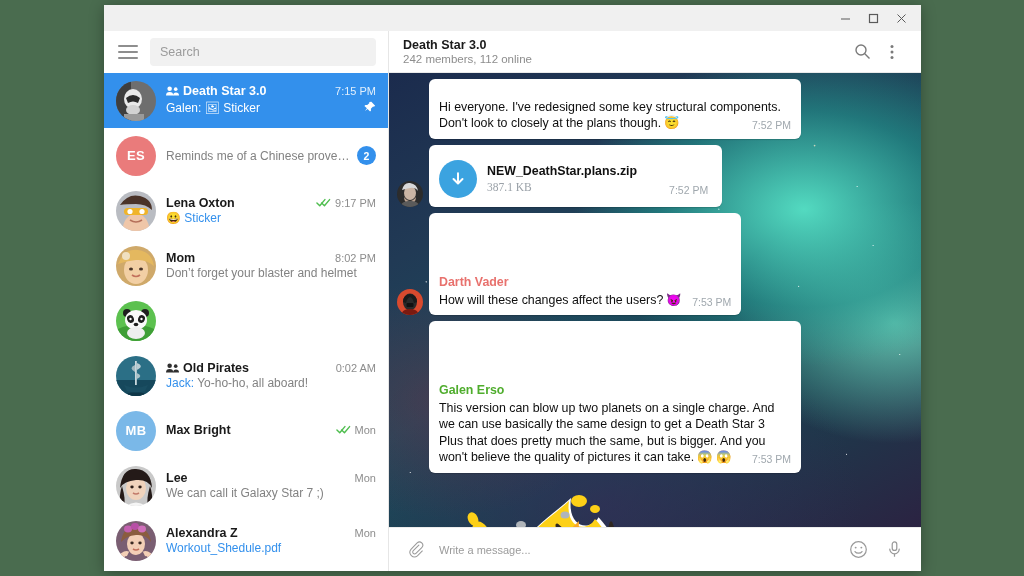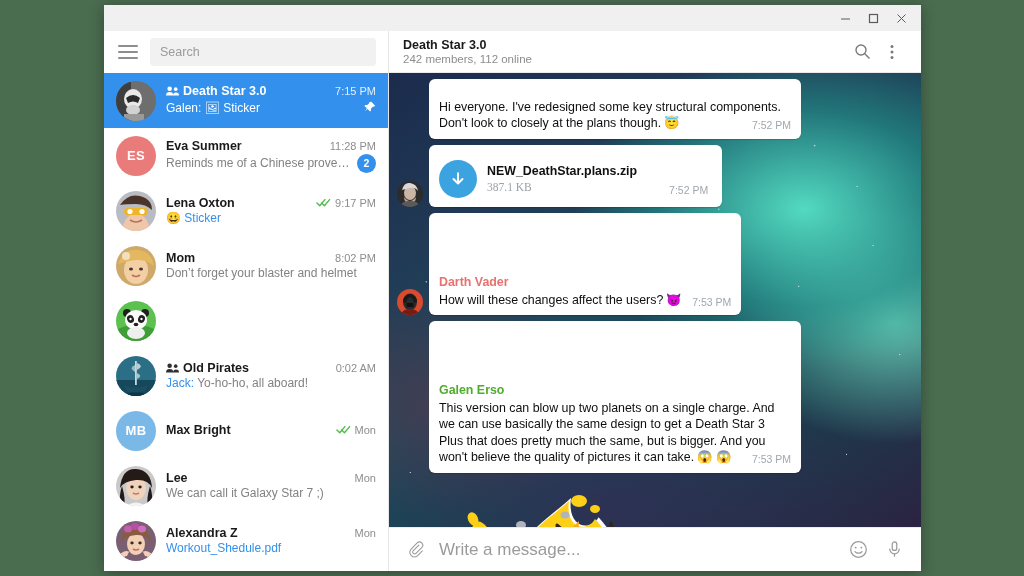--- a/index.html
+++ b/index.html
@@ -163,21 +163,21 @@
   #sticker-wrap { position: relative; width: 228px; height: 196px; }
   #sticker { position:absolute; inset:0; }
 
   
   #composer {
     height: 44px; flex: 0 0 44px; background: #fff; display: flex; align-items: center;
     padding: 0 14px; gap: 10px; border-top: 1px solid #ececec;
   }
   #msg-input {
     flex: 1 1 auto; border: none; outline: none; background: transparent;
-    font-family: "Liberation Sans", sans-serif; font-size: 17px; color: #222;
+    font-family: "Liberation Sans", sans-serif; font-size: 11px; color: #222;
   }
   #msg-input::placeholder { color: #9b9b9b; }
   .cicon { width: 26px; height: 26px; display:flex; align-items:center; justify-content:center; cursor:pointer; }
 </style>
 </head>
 <body>
 
 <div id="app-window">
 
   <div id="titlebar">
@@ -243,24 +243,20 @@
                 <span class="cprev"><span class="sender-blue">Galen:</span> <span>🖼</span> <span class="">Sticker</span></span>
                 <span class="pin"><svg width="12" height="12" viewBox="0 0 14 14">
    <path d="M8.6 1 L13 5.4 l-1.4 1.4 -1-.4 -2.6 2.6 .2 2.2 -1.1 1.1 -2.9-2.9 -3.1 2.3 2.3-3.1 -2.9-2.9 1.1-1.1 2.2 .2 2.6-2.6 -.4-1z" fill="currentColor"></path>
                   </svg></span>
               </div>
             </div>
           </div>
           <div class="chat-row">
             <div class="avatar" style="background: rgb(234, 123, 123);">ES</div>
             <div class="chat-meta">
-              <div class="row1">
-                <span class="cname">Eva Summer</span>
-                <span class="ctime">11:28 PM</span>
-              </div>
               <div class="row2">
                 <span class="cprev"><span class="">Reminds me of a Chinese prove…</span></span>
                 <span class="badge">2</span>
               </div>
             </div>
           </div>
           <div class="chat-row">
             <div class="avatar">
               <svg viewBox="0 0 40 40">
                 <rect width="40" height="40" fill="#b9bcc2"></rect>

